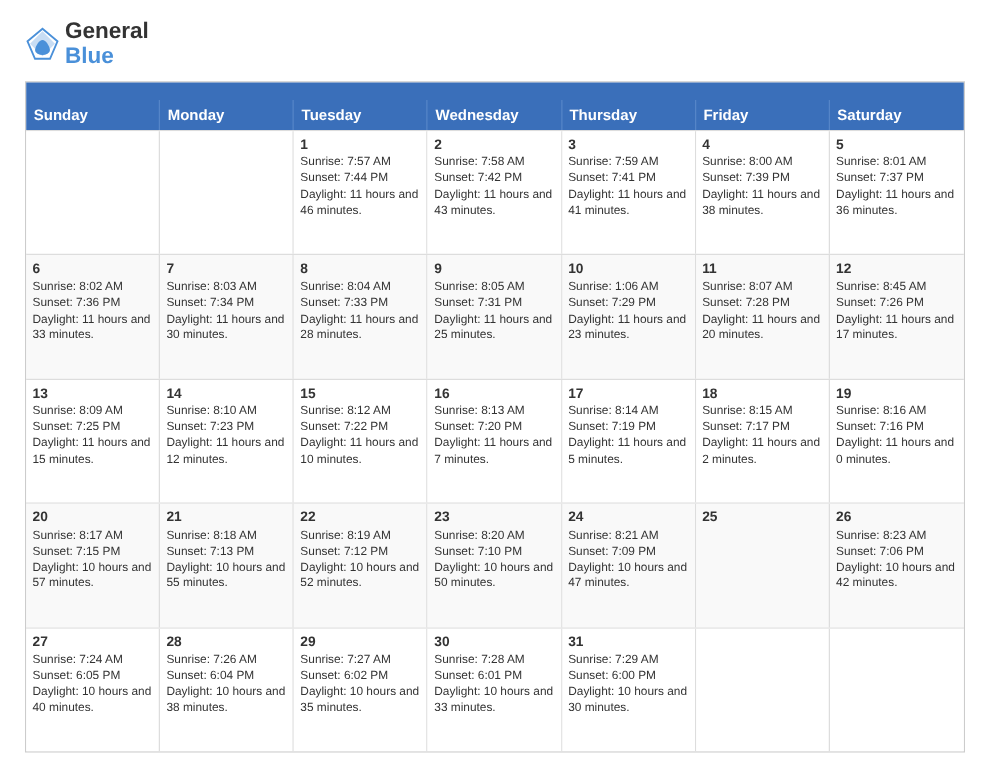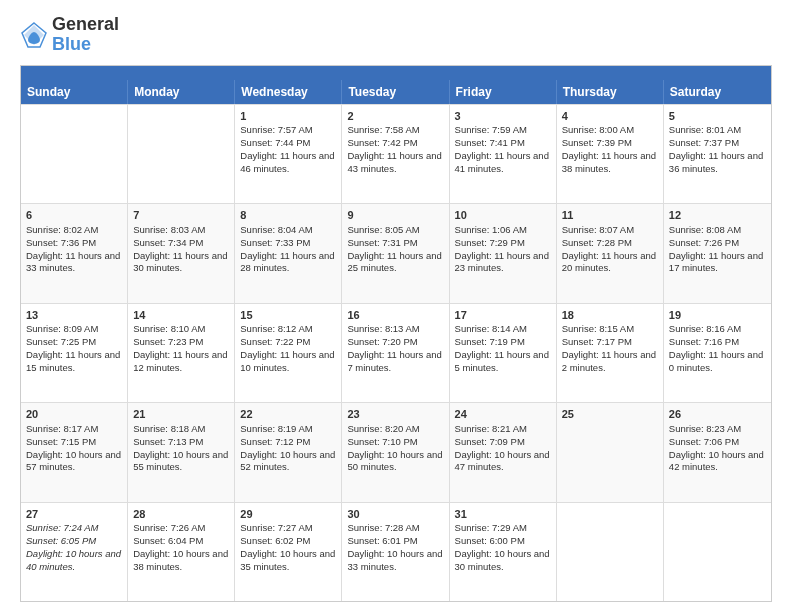--- a/index.html
+++ b/index.html
@@ -128,24 +128,24 @@
     <div class="title-block">
       <div class="month-title"></div>
       <div class="location"></div>
     </div>
   </div>
 
   <div class="calendar">
     <div class="cal-header" id="cal-header">
         <div class="cal-header-cell">Sunday</div>
         <div class="cal-header-cell">Monday</div>
+        <div class="cal-header-cell">Tuesday</div>
         <div class="cal-header-cell">Wednesday</div>
-        <div class="cal-header-cell">Tuesday</div>
+        <div class="cal-header-cell">Thursday</div>
         <div class="cal-header-cell">Friday</div>
-        <div class="cal-header-cell">Thursday</div>
         <div class="cal-header-cell">Saturday</div>
       </div>
     <div class="cal-body" id="cal-body">
         <div class="cal-row">
           <div class="cal-cell"></div>
           <div class="cal-cell"></div>
           <div class="cal-cell"><span class="day-num">1</span><span style="white-space: pre-line;">Sunrise: 7:57 AM
 Sunset: 7:44 PM
 Daylight: 11 hours and 46 minutes.</span></div>
           <div class="cal-cell"><span class="day-num">2</span><span style="white-space: pre-line;">Sunrise: 7:58 AM
@@ -173,21 +173,21 @@
 Daylight: 11 hours and 28 minutes.</span></div>
           <div class="cal-cell"><span class="day-num">9</span><span style="white-space: pre-line;">Sunrise: 8:05 AM
 Sunset: 7:31 PM
 Daylight: 11 hours and 25 minutes.</span></div>
           <div class="cal-cell"><span class="day-num">10</span><span style="white-space: pre-line;">Sunrise: 1:06 AM
 Sunset: 7:29 PM
 Daylight: 11 hours and 23 minutes.</span></div>
           <div class="cal-cell"><span class="day-num">11</span><span style="white-space: pre-line;">Sunrise: 8:07 AM
 Sunset: 7:28 PM
 Daylight: 11 hours and 20 minutes.</span></div>
-          <div class="cal-cell"><span class="day-num">12</span><span style="white-space: pre-line;">Sunrise: 8:08 AM
+          <div class="cal-cell"><span class="day-num">12</span><span style="white-space: pre-line;">Sunrise: 8:45 AM
 Sunset: 7:26 PM
 Daylight: 11 hours and 17 minutes.</span></div>
         </div>
         <div class="cal-row">
           <div class="cal-cell"><span class="day-num">13</span><span style="white-space: pre-line;">Sunrise: 8:09 AM
 Sunset: 7:25 PM
 Daylight: 11 hours and 15 minutes.</span></div>
           <div class="cal-cell"><span class="day-num">14</span><span style="white-space: pre-line;">Sunrise: 8:10 AM
 Sunset: 7:23 PM
 Daylight: 11 hours and 12 minutes.</span></div>
@@ -222,21 +222,21 @@
 Daylight: 10 hours and 50 minutes.</span></div>
           <div class="cal-cell"><span class="day-num">24</span><span style="white-space: pre-line;">Sunrise: 8:21 AM
 Sunset: 7:09 PM
 Daylight: 10 hours and 47 minutes.</span></div>
           <div class="cal-cell"><span class="day-num">25</span></div>
           <div class="cal-cell"><span class="day-num">26</span><span style="white-space: pre-line;">Sunrise: 8:23 AM
 Sunset: 7:06 PM
 Daylight: 10 hours and 42 minutes.</span></div>
         </div>
         <div class="cal-row">
-          <div class="cal-cell"><span class="day-num">27</span><span style="white-space: pre-line; font-style: italic;">Sunrise: 7:24 AM
+          <div class="cal-cell"><span class="day-num">27</span><span style="white-space: pre-line;">Sunrise: 7:24 AM
 Sunset: 6:05 PM
 Daylight: 10 hours and 40 minutes.</span></div>
           <div class="cal-cell"><span class="day-num">28</span><span style="white-space: pre-line;">Sunrise: 7:26 AM
 Sunset: 6:04 PM
 Daylight: 10 hours and 38 minutes.</span></div>
           <div class="cal-cell"><span class="day-num">29</span><span style="white-space: pre-line;">Sunrise: 7:27 AM
 Sunset: 6:02 PM
 Daylight: 10 hours and 35 minutes.</span></div>
           <div class="cal-cell"><span class="day-num">30</span><span style="white-space: pre-line;">Sunrise: 7:28 AM
 Sunset: 6:01 PM

